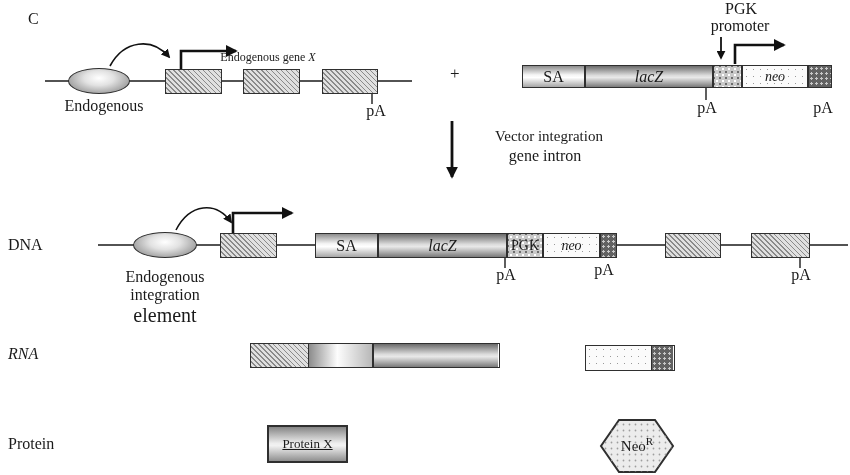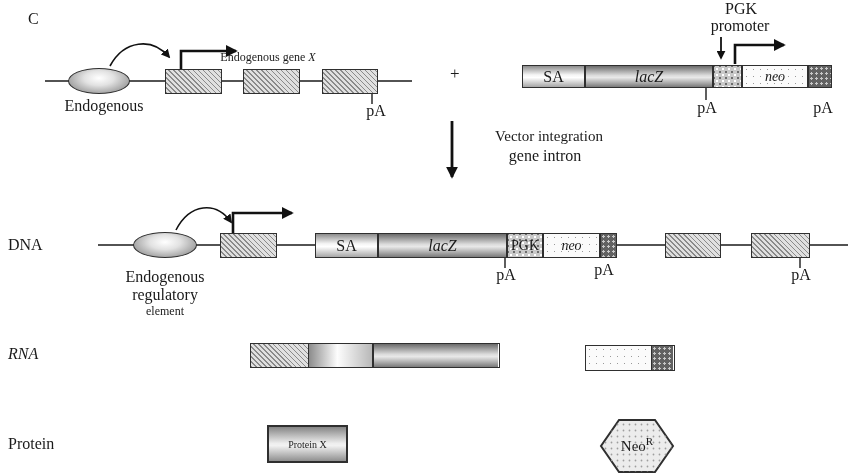--- a/index.html
+++ b/index.html
@@ -85,22 +85,22 @@
   <div class="box" style="left:250px;top:343px;width:250px;height:25px;">
     <div class="seg hatch" style="left:0;width:57px;"></div>
     <div class="seg grad-sa-h" style="left:57px;width:64px;border-left:1.5px solid #2f2f2f;"></div>
     <div class="seg grad-lacz" style="left:121px;width:126px;border-left:2px solid #2f2f2f;"></div>
   </div>
   <div class="box" style="left:585px;top:345px;width:90px;height:26px;">
     <div class="seg dots-neo" style="left:0;width:65px;"></div>
     <div class="seg stipple-dark" style="left:65px;width:22px;border-left:1.5px solid #2f2f2f;"></div>
   </div>
 
-  <div class="box" style="left:267px;top:425px;width:81px;height:38px;border-width:2px;font-size:10px;
-       background:linear-gradient(to bottom,#858585 0%,#eeeeee 48%,#f2f2f2 55%,#8f8f8f 100%);">
+  <div class="box" style="left:267px;top:425px;width:81px;height:38px;border-width:2px;font-size:13px;
+       background:linear-gradient(to bottom,#858585 0%,#eeeeee 48%,#f2f2f2 55%,#8f8f8f 100%);text-decoration:underline;">
     <span>Protein X</span>
   </div>
   <svg class="layer" style="left:598px;top:417px;" width="78" height="58">
     <defs>
       <pattern id="hexdots" width="6" height="6" patternUnits="userSpaceOnUse">
         <circle cx="1.5" cy="1.5" r="0.9" fill="#9e9e9e"></circle>
       </pattern>
     </defs>
     <polygon points="21,3 57,3 75,29 57,55 21,55 3,29" fill="#ececec" stroke="#2f2f2f" stroke-width="2"></polygon>
     <polygon points="21,3 57,3 75,29 57,55 21,55 3,29" fill="url(#hexdots)" stroke="none"></polygon>
@@ -134,22 +134,22 @@
   <div class="lbl ctr" style="left:741px;top:1px;font-size:16px;">PGK</div>
   <div class="lbl ctr" style="left:740px;top:18px;font-size:16px;">promoter</div>
   <div class="lbl ctr" style="left:707px;top:100px;font-size:16px;">pA</div>
   <div class="lbl ctr" style="left:823px;top:100px;font-size:16px;">pA</div>
 
   <div class="lbl ctr" style="left:549px;top:129px;font-size:15px;">Vector integration</div>
   <div class="lbl ctr" style="left:545px;top:148px;font-size:16px;">gene intron</div>
 
   <div class="lbl" style="left:8px;top:237px;font-size:16px;">DNA</div>
   <div class="lbl ctr" style="left:165px;top:269px;font-size:16px;">Endogenous</div>
-  <div class="lbl ctr" style="left:165px;top:287px;font-size:16px;">regulatory</div>
-  <div class="lbl ctr" style="left:165px;top:305px;font-size:12px;">element</div>
+  <div class="lbl ctr" style="left:165px;top:287px;font-size:16px;">integration</div>
+  <div class="lbl ctr" style="left:165px;top:305px;font-size:20px;">element</div>
   <div class="lbl ctr" style="left:506px;top:267px;font-size:16px;">pA</div>
   <div class="lbl ctr" style="left:604px;top:262px;font-size:16px;">pA</div>
   <div class="lbl ctr" style="left:801px;top:267px;font-size:16px;">pA</div>
 
   <div class="lbl" style="left:8px;top:346px;font-size:16px;font-style:italic;">RNA</div>
   <div class="lbl" style="left:8px;top:436px;font-size:16px;">Protein</div>
 
 </div>
 
 </body></html>

